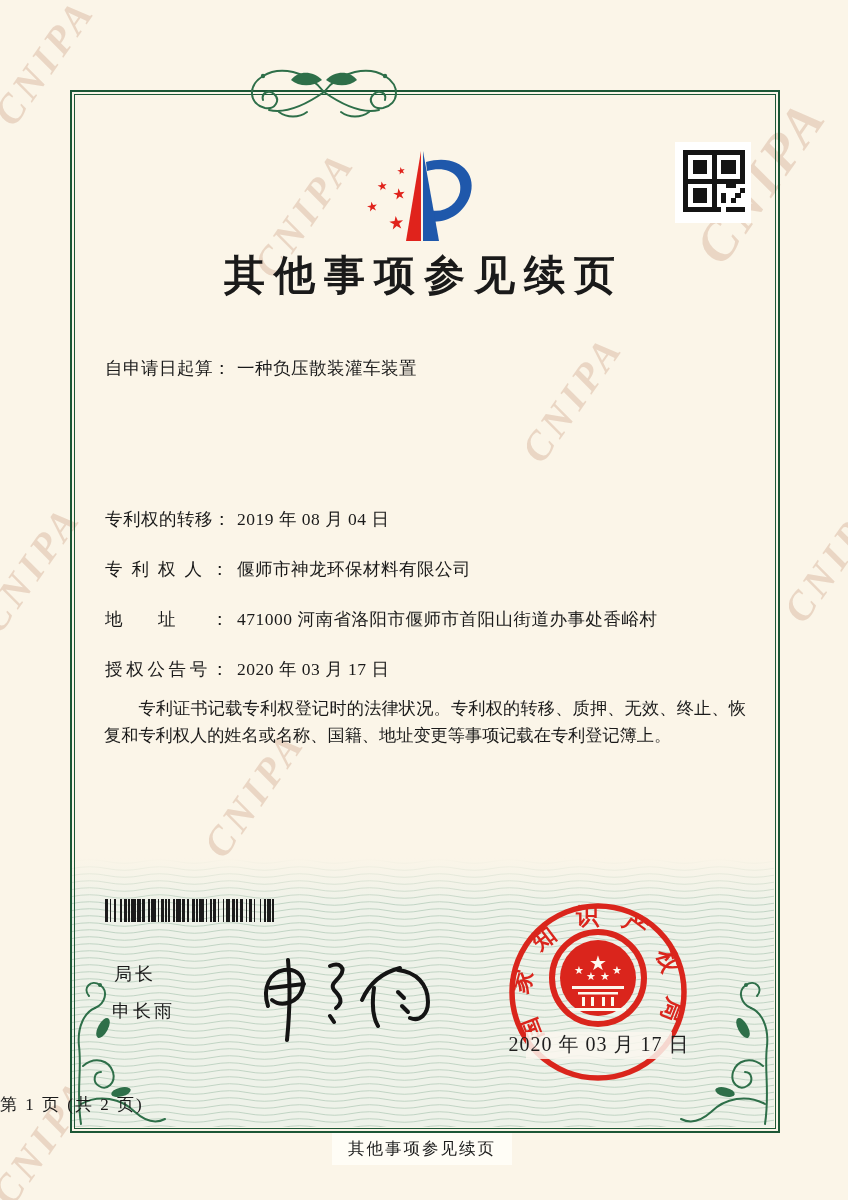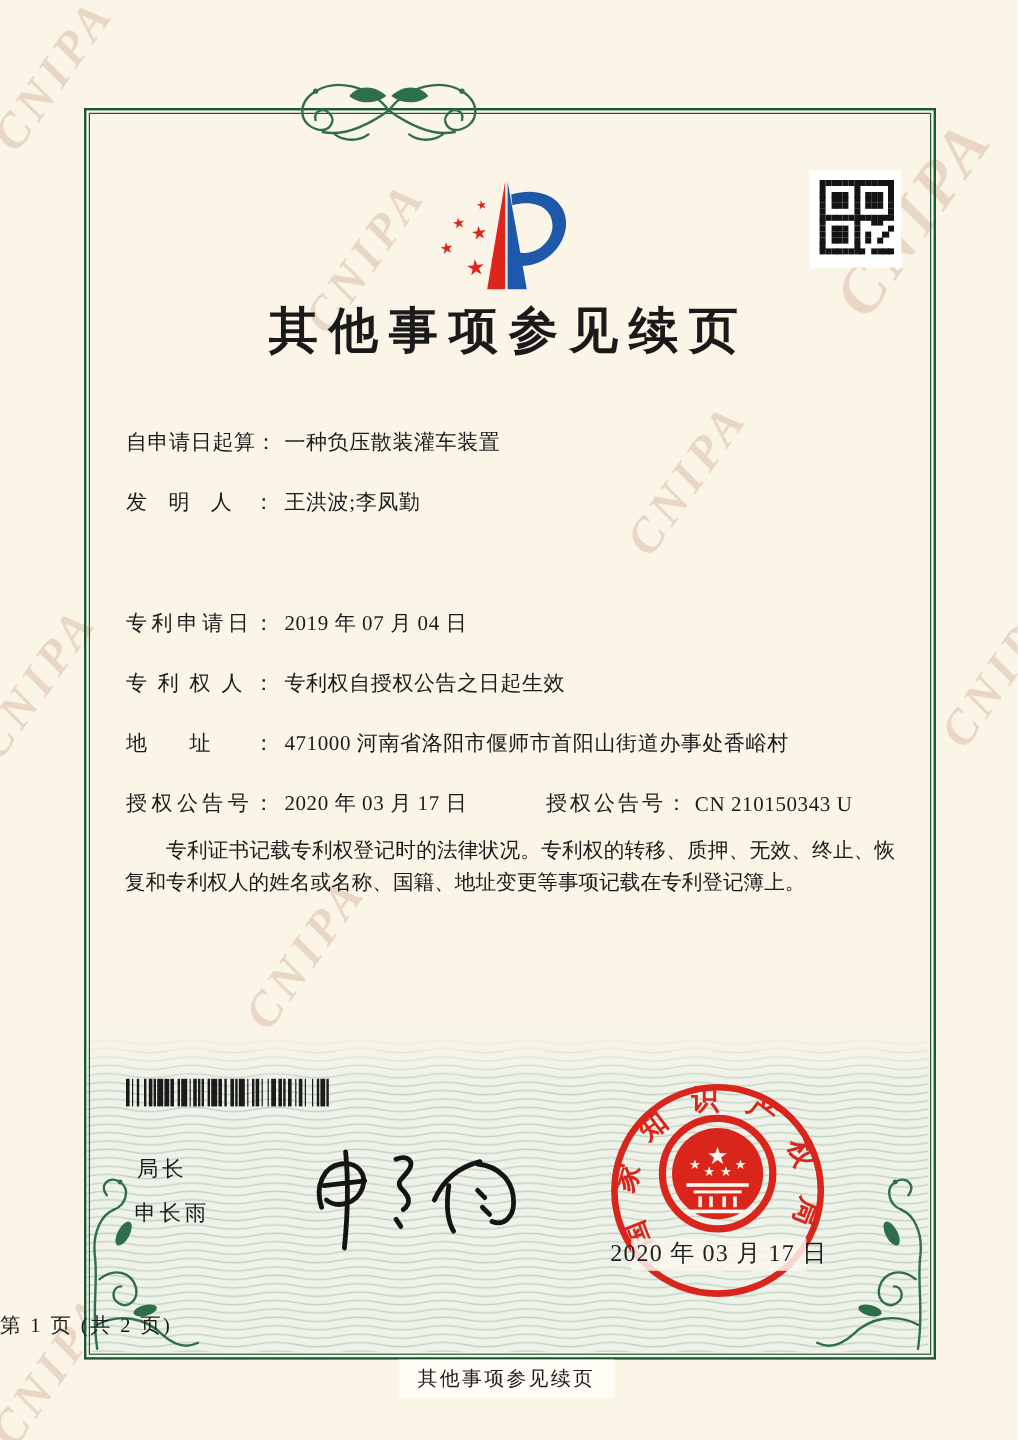--- a/index.html
+++ b/index.html
@@ -209,37 +209,31 @@
         <i style="left: 52.4615px; top: 57.2308px; width: 5.06923px; height: 5.06923px;"></i>
         <i style="left: 57.2308px; top: 57.2308px; width: 5.06923px; height: 5.06923px;"></i>
       </div>
   </div>
 
   <div class="title">其他事项参见续页</div>
 
   <div class="frow" style="top:356px">
     <span class="flabel">自申请日起算：</span><span>一种负压散装灌车装置</span>
   </div>
-  <div class="frow" style="top:406px">
-    <span class="flabel">发明人：</span><span>王洪波;李凤勤</span>
-  </div>
   <div class="frow" style="top:507px">
-    <span class="flabel">专利申请日：</span><span>2019 年 07 月 04 日</span>
+    <span class="flabel">专利权的转移：</span><span>2019 年 08 月 04 日</span>
   </div>
   <div class="frow" style="top:557px">
-    <span class="flabel">专利权人：</span><span>专利权自授权公告之日起生效</span>
+    <span class="flabel">专利权人：</span><span>偃师市神龙环保材料有限公司</span>
   </div>
   <div class="frow" style="top:607px">
     <span class="flabel">地址：</span><span>471000 河南省洛阳市偃师市首阳山街道办事处香峪村</span>
   </div>
   <div class="frow" style="top:657px;width:640px">
     <span class="flabel">授权公告号：</span><span>2020 年 03 月 17 日</span>
-    <span class="grant2">
-      <span class="flabel2">授权公告号：</span><span>CN 210150343 U</span>
-    </span>
   </div>
 
   <div class="paras">
     <p>专利证书记载专利权登记时的法律状况。专利权的转移、质押、无效、终止、恢复和专利权人的姓名或名称、国籍、地址变更等事项记载在专利登记簿上。</p>
   </div>
 
   <div class="barcode">
       <div style="width: 3.1px; height: 100%; background: rgb(27, 27, 27);"></div>
       <div style="width: 1.55px; height: 100%; background: transparent;"></div>
       <div style="width: 1.55px; height: 100%; background: rgb(27, 27, 27);"></div>

